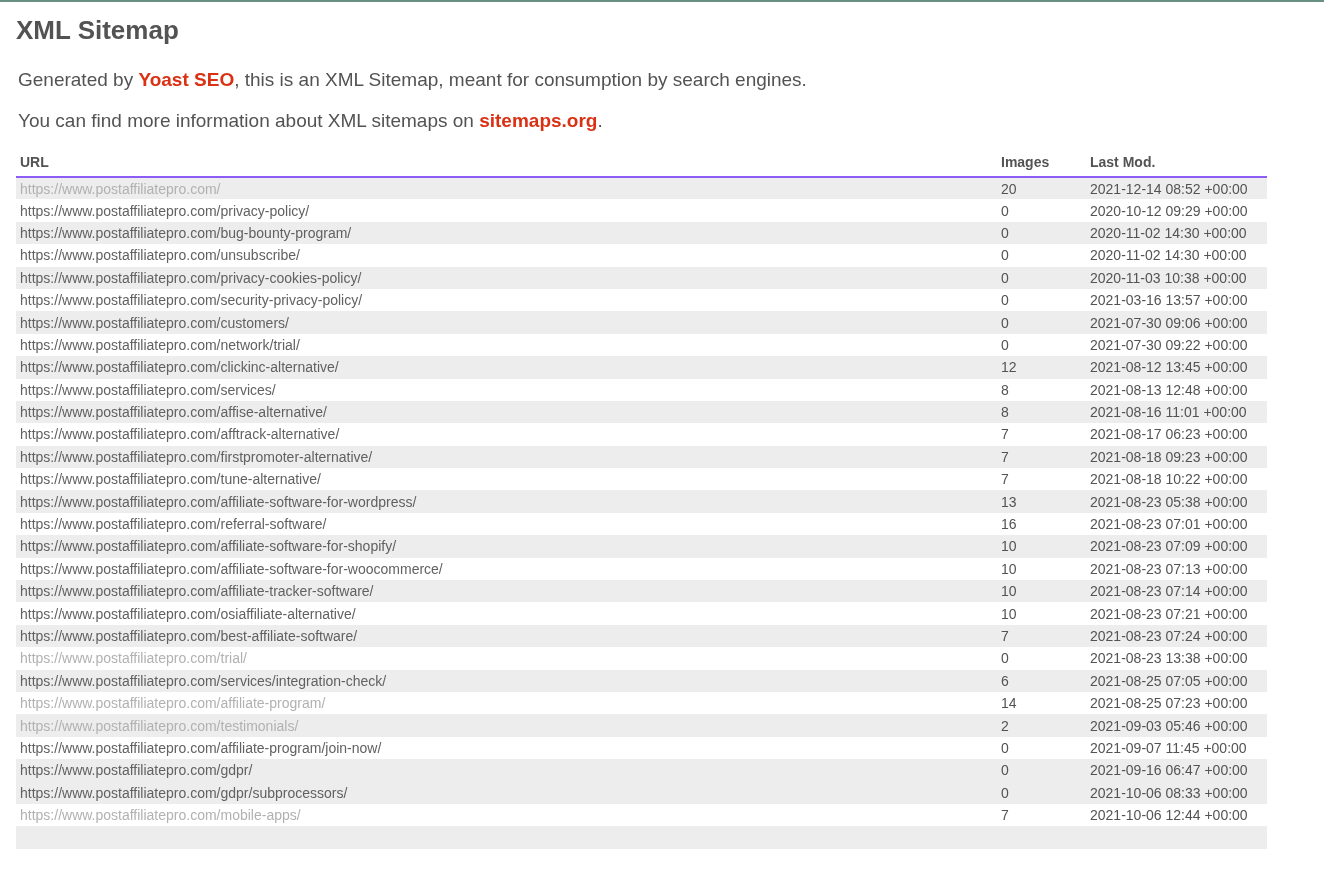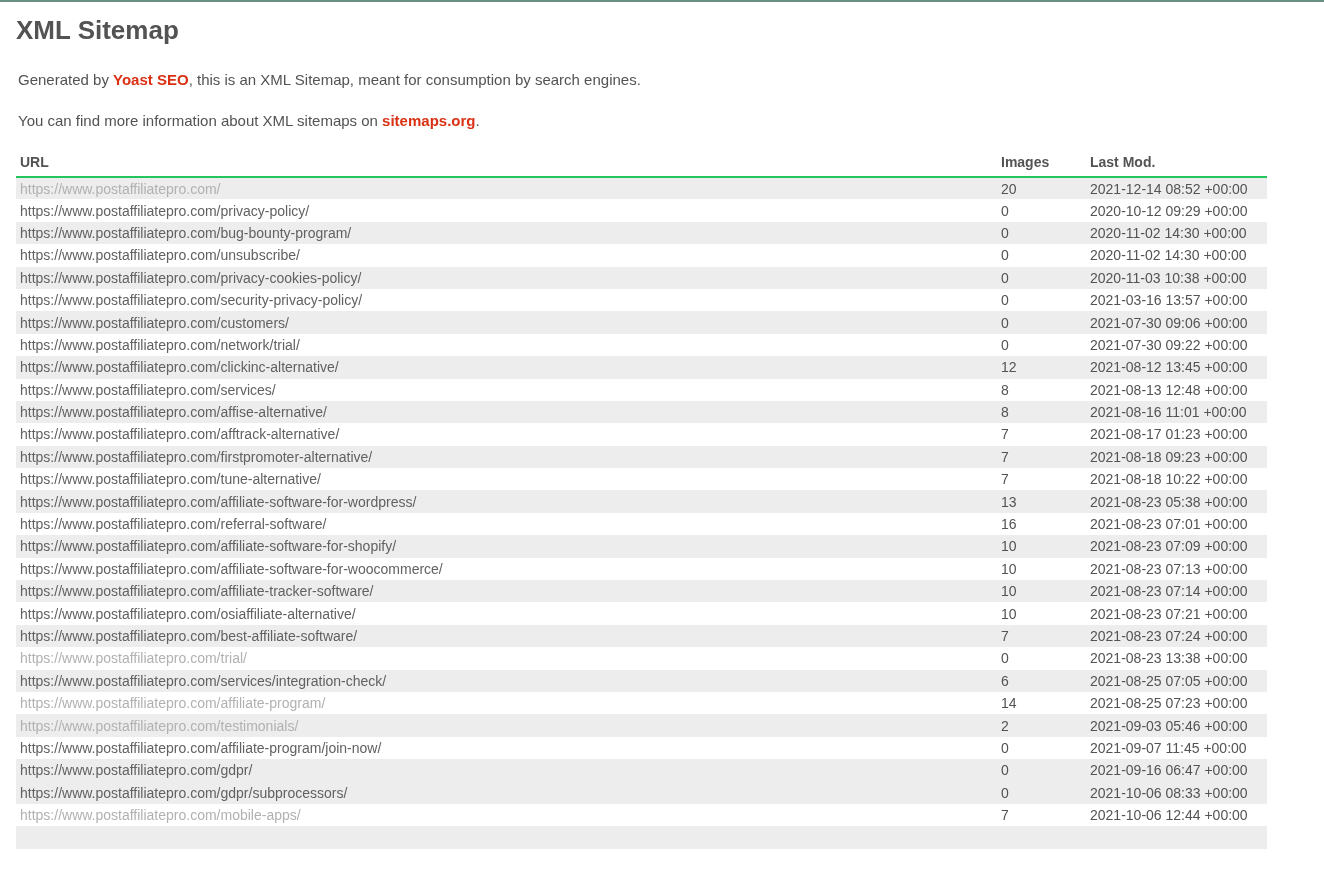--- a/index.html
+++ b/index.html
@@ -21,21 +21,21 @@
   }
   h1 {
     margin: 10px 0 0;
     font-size: 26px;
     line-height: 36px;
     font-weight: bold;
     color: #545353;
   }
   .expl {
     margin: 23px 0 0 2px;
-    font-size: 15px;
+    font-size: 19px;
     line-height: 18px;
     color: #545353;
   }
   .expl a {
     color: #da3114;
     font-weight: bold;
     text-decoration: none;
   }
   table#sitemap {
     border-collapse: collapse;
@@ -46,21 +46,21 @@
   col.col-url { width: auto; }
   col.col-img { width: 89px; }
   col.col-mod { width: 181px; }
   th {
     text-align: left;
     font-size: 14px;
     line-height: 16px;
     color: #545353;
     font-weight: bold;
     padding: 2px 0 6px 4px;
-    border-bottom: 2px solid #22c55e;
+    border-bottom: 2px solid #8b5cf6;
   }
   td {
     font-size: 14px;
     line-height: 16px;
     color: #545353;
     height: 22.4px;
     padding: 0 0 0 4px;
     vertical-align: middle;
     white-space: nowrap;
     overflow: hidden;
@@ -162,21 +162,21 @@
 
   <tr class="odd">
     <td class="url-cell"><a href="#" class="url">https://www.postaffiliatepro.com/affise-alternative/</a></td>
     <td class="img-cell">8</td>
     <td class="mod-cell">2021-08-16 11:01 +00:00</td>
   </tr>
 
   <tr>
     <td class="url-cell"><a href="#" class="url">https://www.postaffiliatepro.com/afftrack-alternative/</a></td>
     <td class="img-cell">7</td>
-    <td class="mod-cell">2021-08-17 01:23 +00:00</td>
+    <td class="mod-cell">2021-08-17 06:23 +00:00</td>
   </tr>
 
   <tr class="odd">
     <td class="url-cell"><a href="#" class="url">https://www.postaffiliatepro.com/firstpromoter-alternative/</a></td>
     <td class="img-cell">7</td>
     <td class="mod-cell">2021-08-18 09:23 +00:00</td>
   </tr>
 
   <tr>
     <td class="url-cell"><a href="#" class="url">https://www.postaffiliatepro.com/tune-alternative/</a></td>

